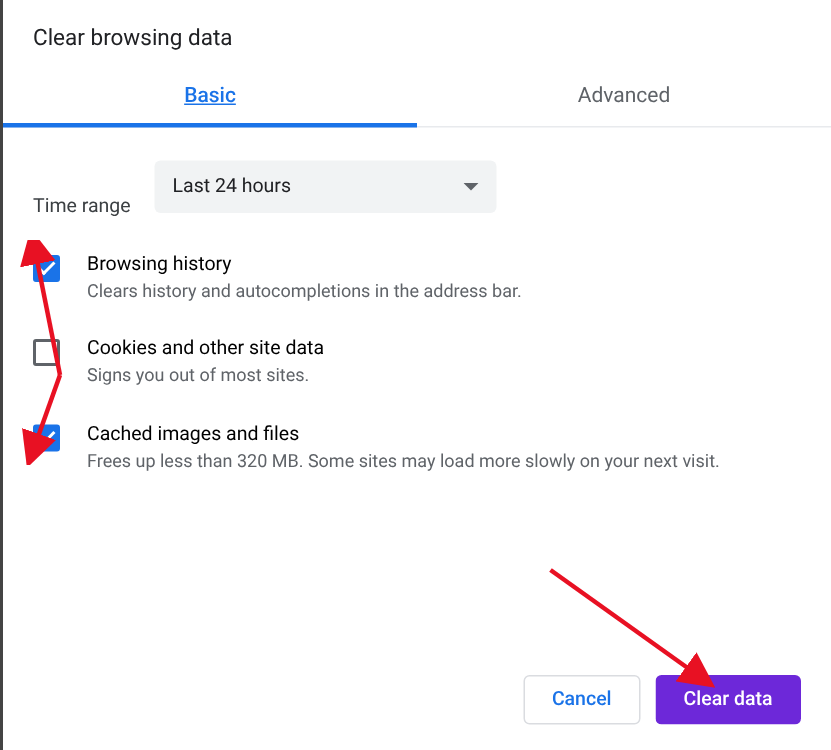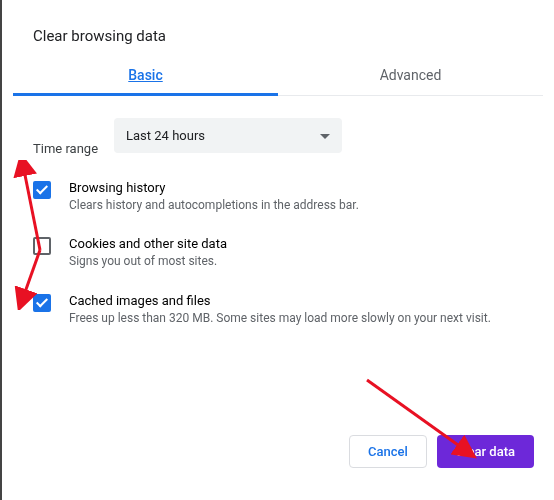--- a/index.html
+++ b/index.html
@@ -8,21 +8,21 @@
     font-family: Roboto, "Segoe UI", Arial, sans-serif;
     font-size: 13px;
     color: #202124;
     background: #fff;
     width: 554px;
     height: 500px;
     position: relative;
     border-left: 2px solid #444;
   }
   .dialog {
-    padding: 11px;
+    padding: 0;
   }
   .title {
     font-size: 15px;
     color: #202124;
     padding: 16px 20px 10px 20px;
   }
   .tabbar {
     display: flex;
     border-bottom: 1px solid #e8eaed;
   }
@@ -115,21 +115,21 @@
     font-size: 13px;
     margin-bottom: 2px;
   }
   .item-text .item-desc {
     color: #5f6368;
     font-size: 12px;
     line-height: 1.45;
   }
   .footer {
     position: absolute;
-    bottom: 32px;
+    bottom: 17px;
     right: 20px;
     display: flex;
     gap: 10px;
   }
   .btn {
     padding: 8px 18px;
     border-radius: 4px;
     font-size: 13px;
     cursor: pointer;
     border: 1px solid transparent;

